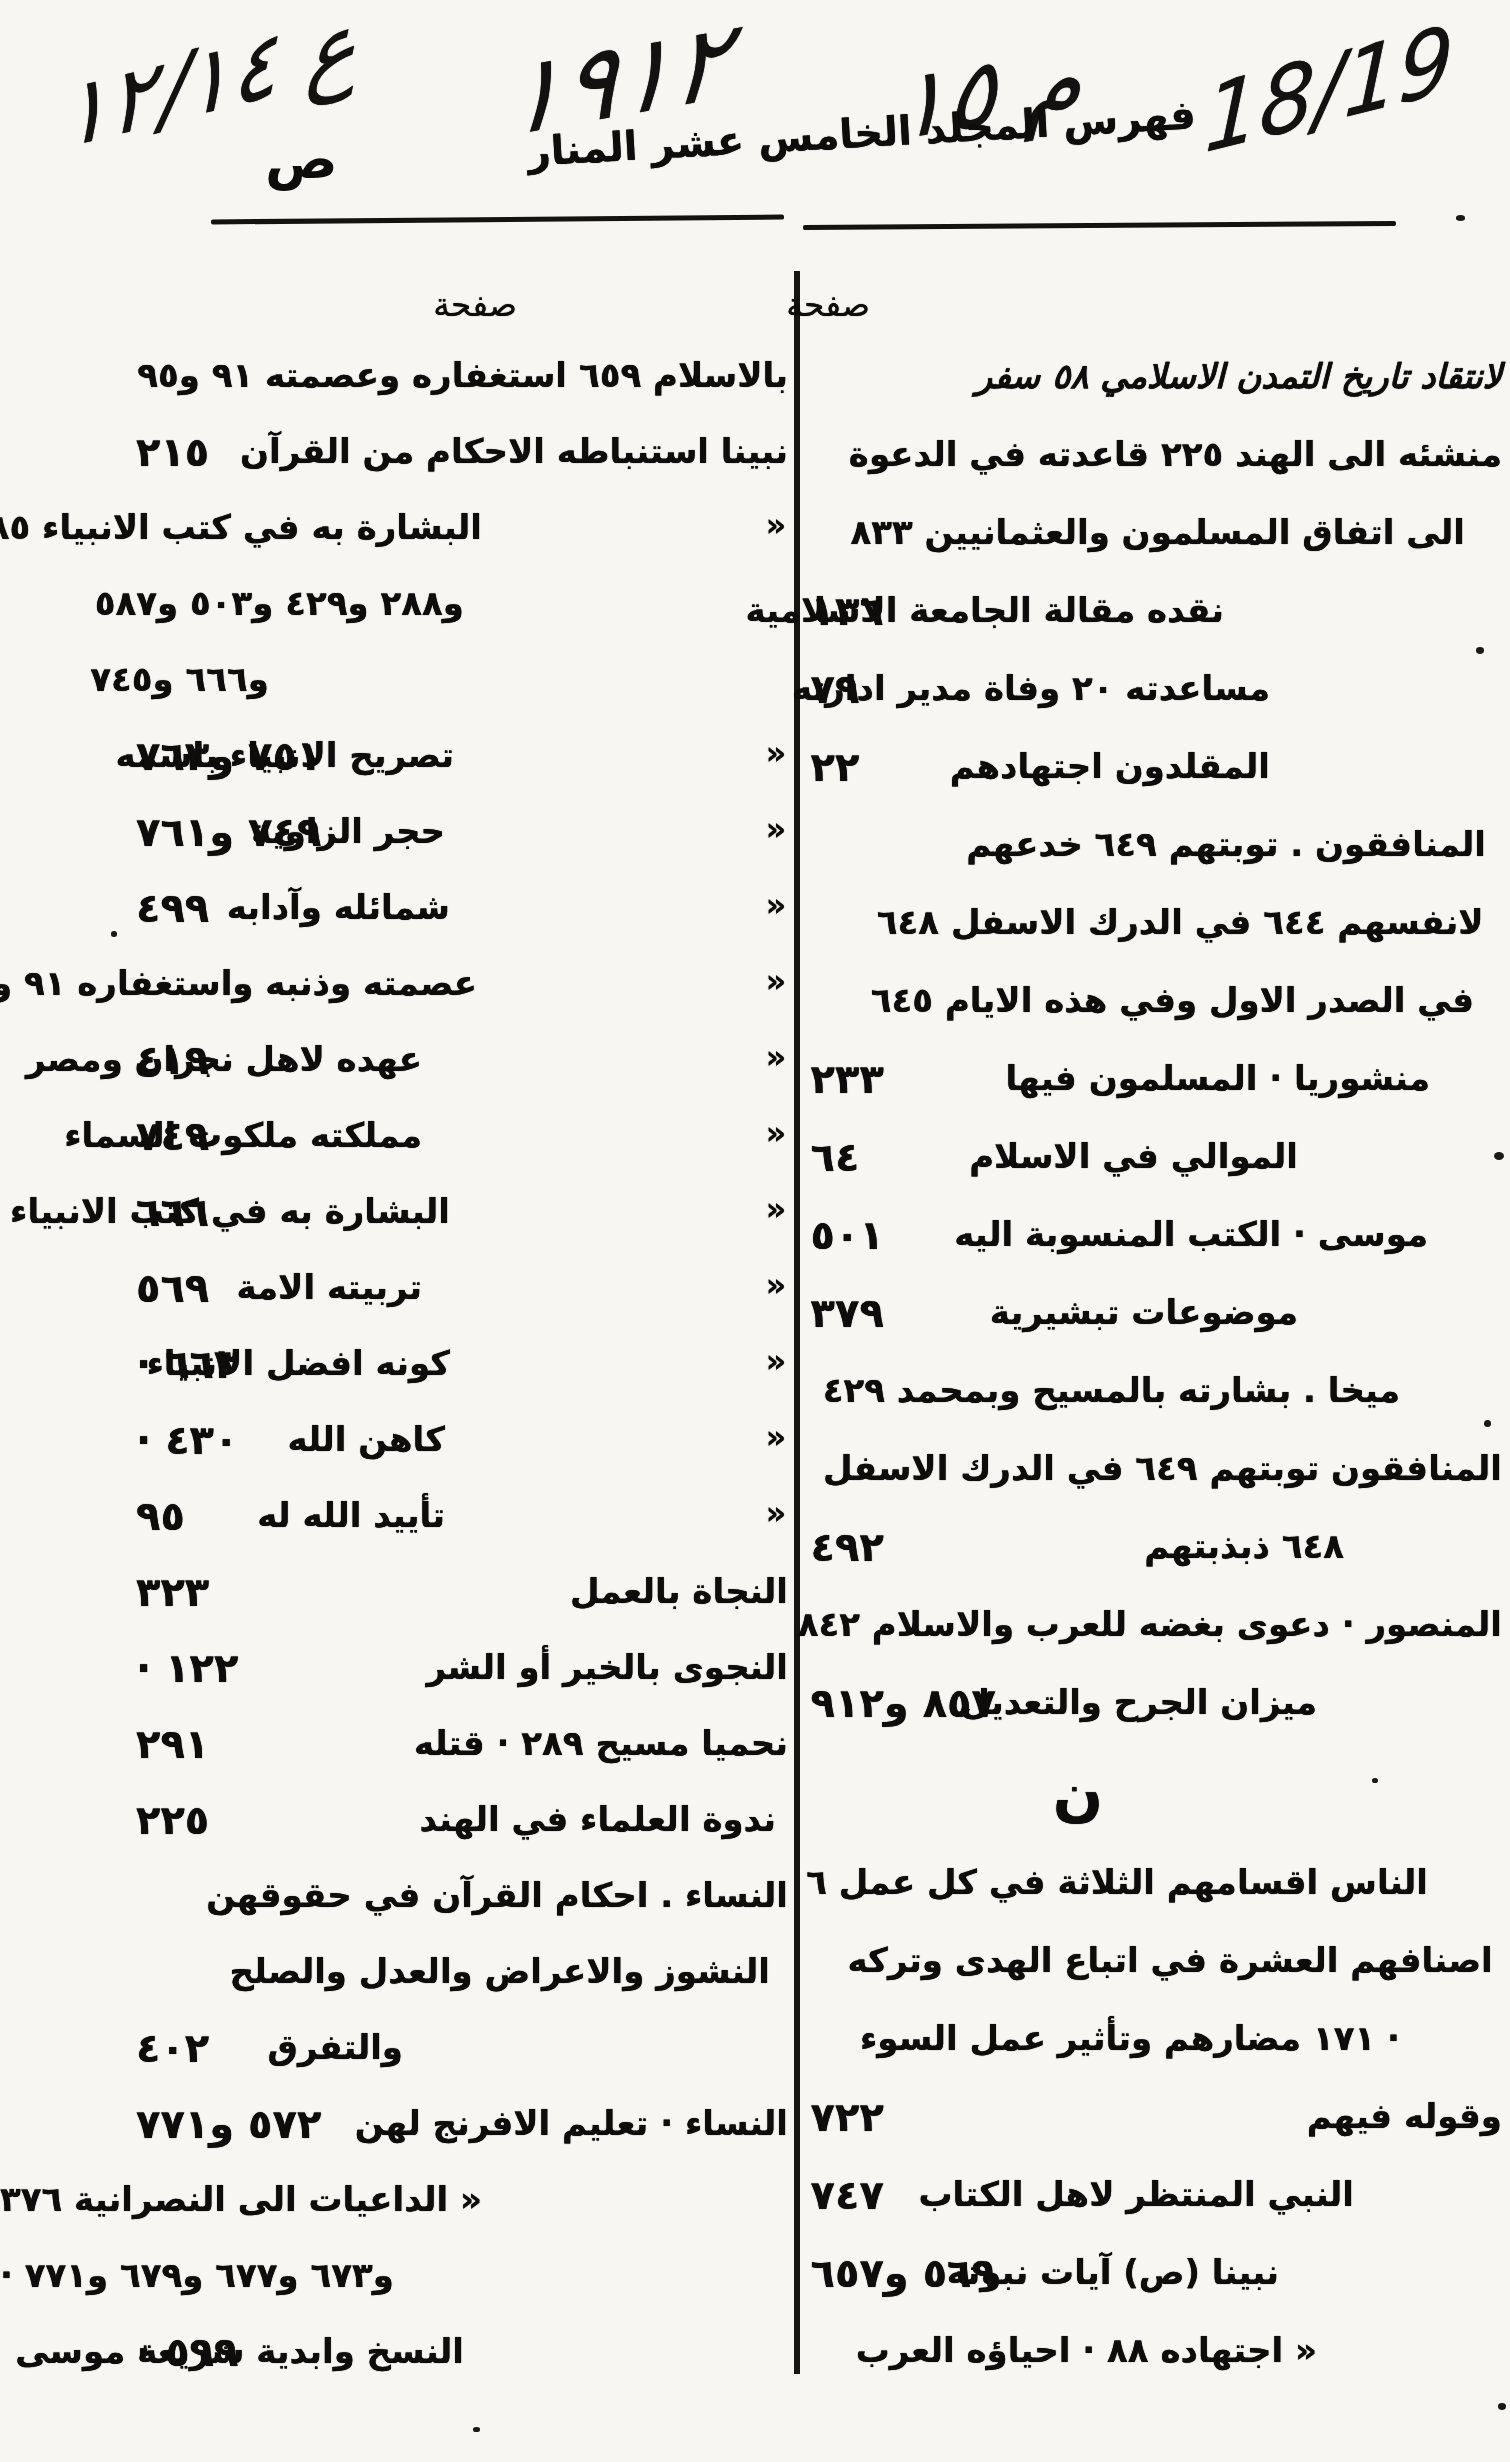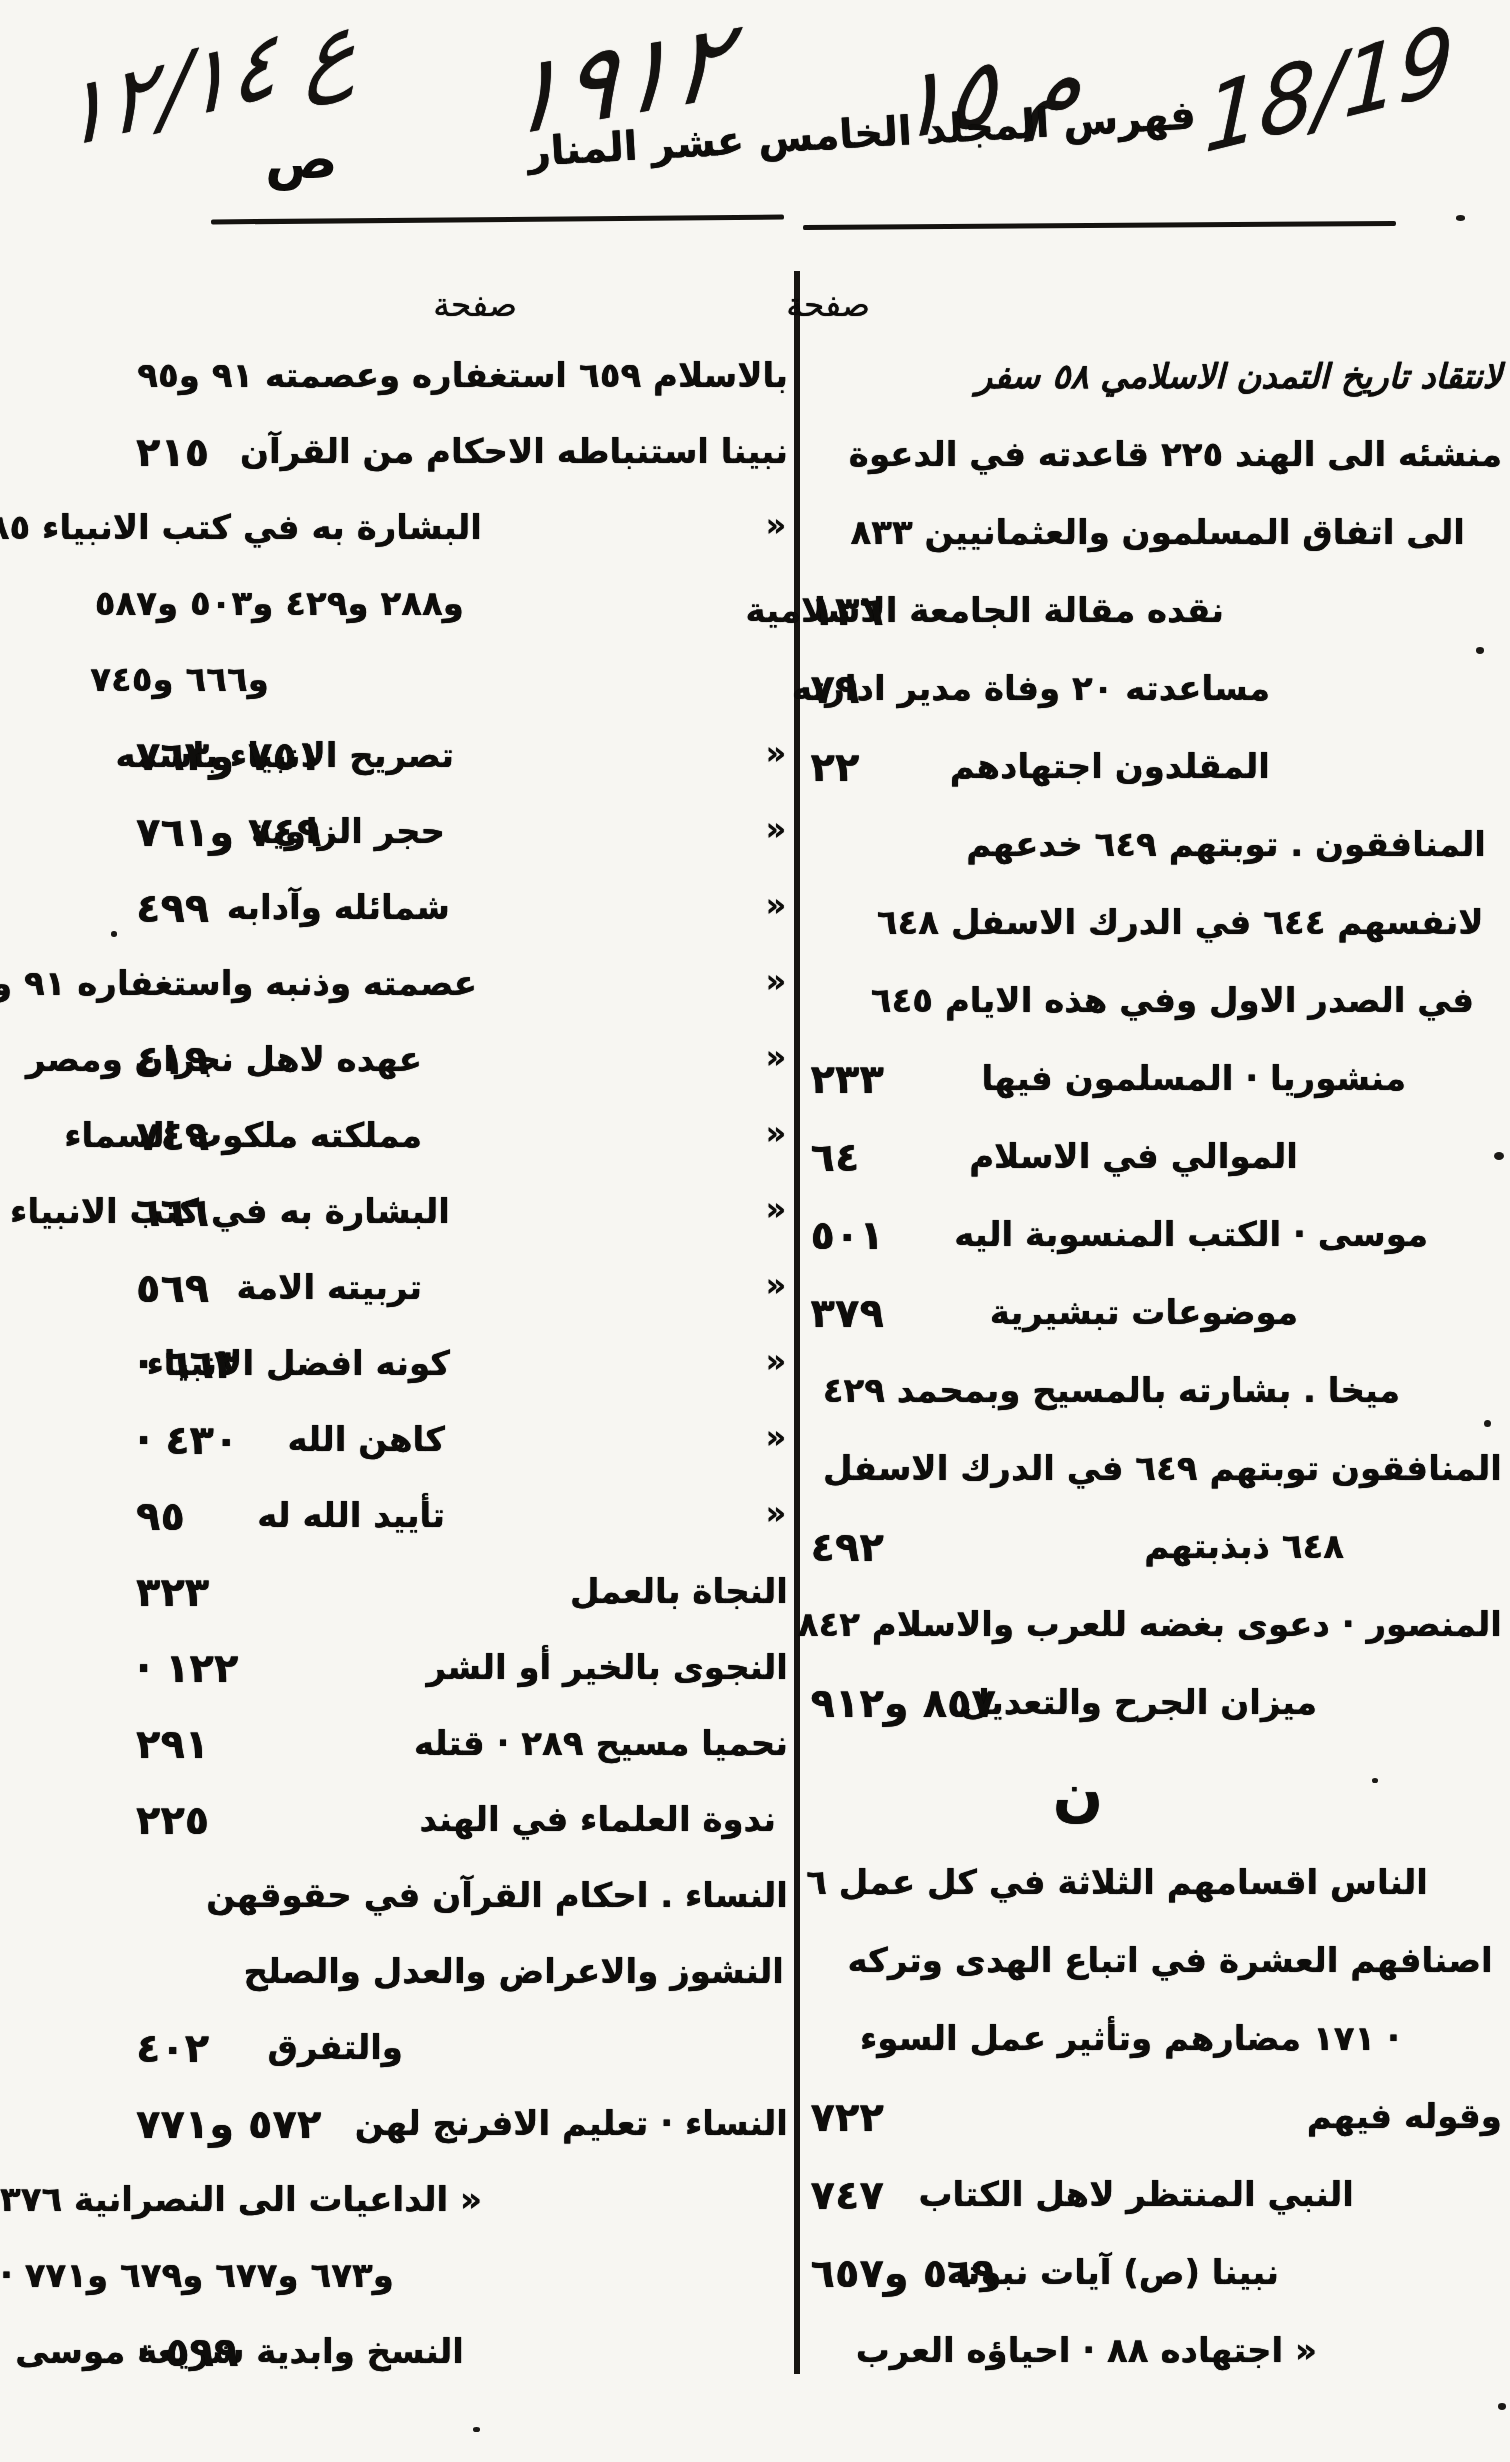--- a/index.html
+++ b/index.html
@@ -100,21 +100,21 @@
       <div class="row">
         <span class="t" style="margin-right: 16px;">المنافقون . توبتهم ٦٤٩ خدعهم</span>
       </div>
       <div class="row">
         <span class="t" style="margin-right: 18.5px;">لانفسهم ٦٤٤ في الدرك الاسفل ٦٤٨</span>
       </div>
       <div class="row">
         <span class="t" style="margin-right: 28px;">في الصدر الاول وفي هذه الايام ٦٤٥</span>
       </div>
       <div class="row">
-        <span class="t" style="margin-right: 96px;">منشوريا · المسلمون فيها</span>
+        <span class="t" style="margin-right: 72px;">منشوريا · المسلمون فيها</span>
         <span class="n">٢٣٣</span>
       </div>
       <div class="row">
         <span class="t" style="margin-right: 204px;">الموالي في الاسلام</span>
         <span class="n">٦٤</span>
       </div>
       <div class="row">
         <span class="t" style="margin-right: 74px;">موسى · الكتب المنسوبة اليه</span>
         <span class="n">٥٠١</span>
       </div>
@@ -256,21 +256,21 @@
         <span class="n">٢٩١</span>
       </div>
       <div class="row">
         <span class="t" style="margin-right: 12px;">ندوة العلماء في الهند</span>
         <span class="n">٢٢٥</span>
       </div>
       <div class="row">
         <span class="t" style="margin-right: 0px;">النساء . احكام القرآن في حقوقهن</span>
       </div>
       <div class="row">
-        <span class="t" style="margin-right: 4px;">النشوز والاعراض والعدل والصلح</span>
+        <span class="t" style="margin-right: 18px;">النشوز والاعراض والعدل والصلح</span>
       </div>
       <div class="row">
         <span class="t" style="margin-right: 385px;">والتفرق</span>
         <span class="n">٤٠٢</span>
       </div>
       <div class="row">
         <span class="t" style="margin-right: 0px;">النساء · تعليم الافرنج لهن</span>
         <span class="n">٥٧٢ و٧٧١</span>
       </div>
       <div class="row">

